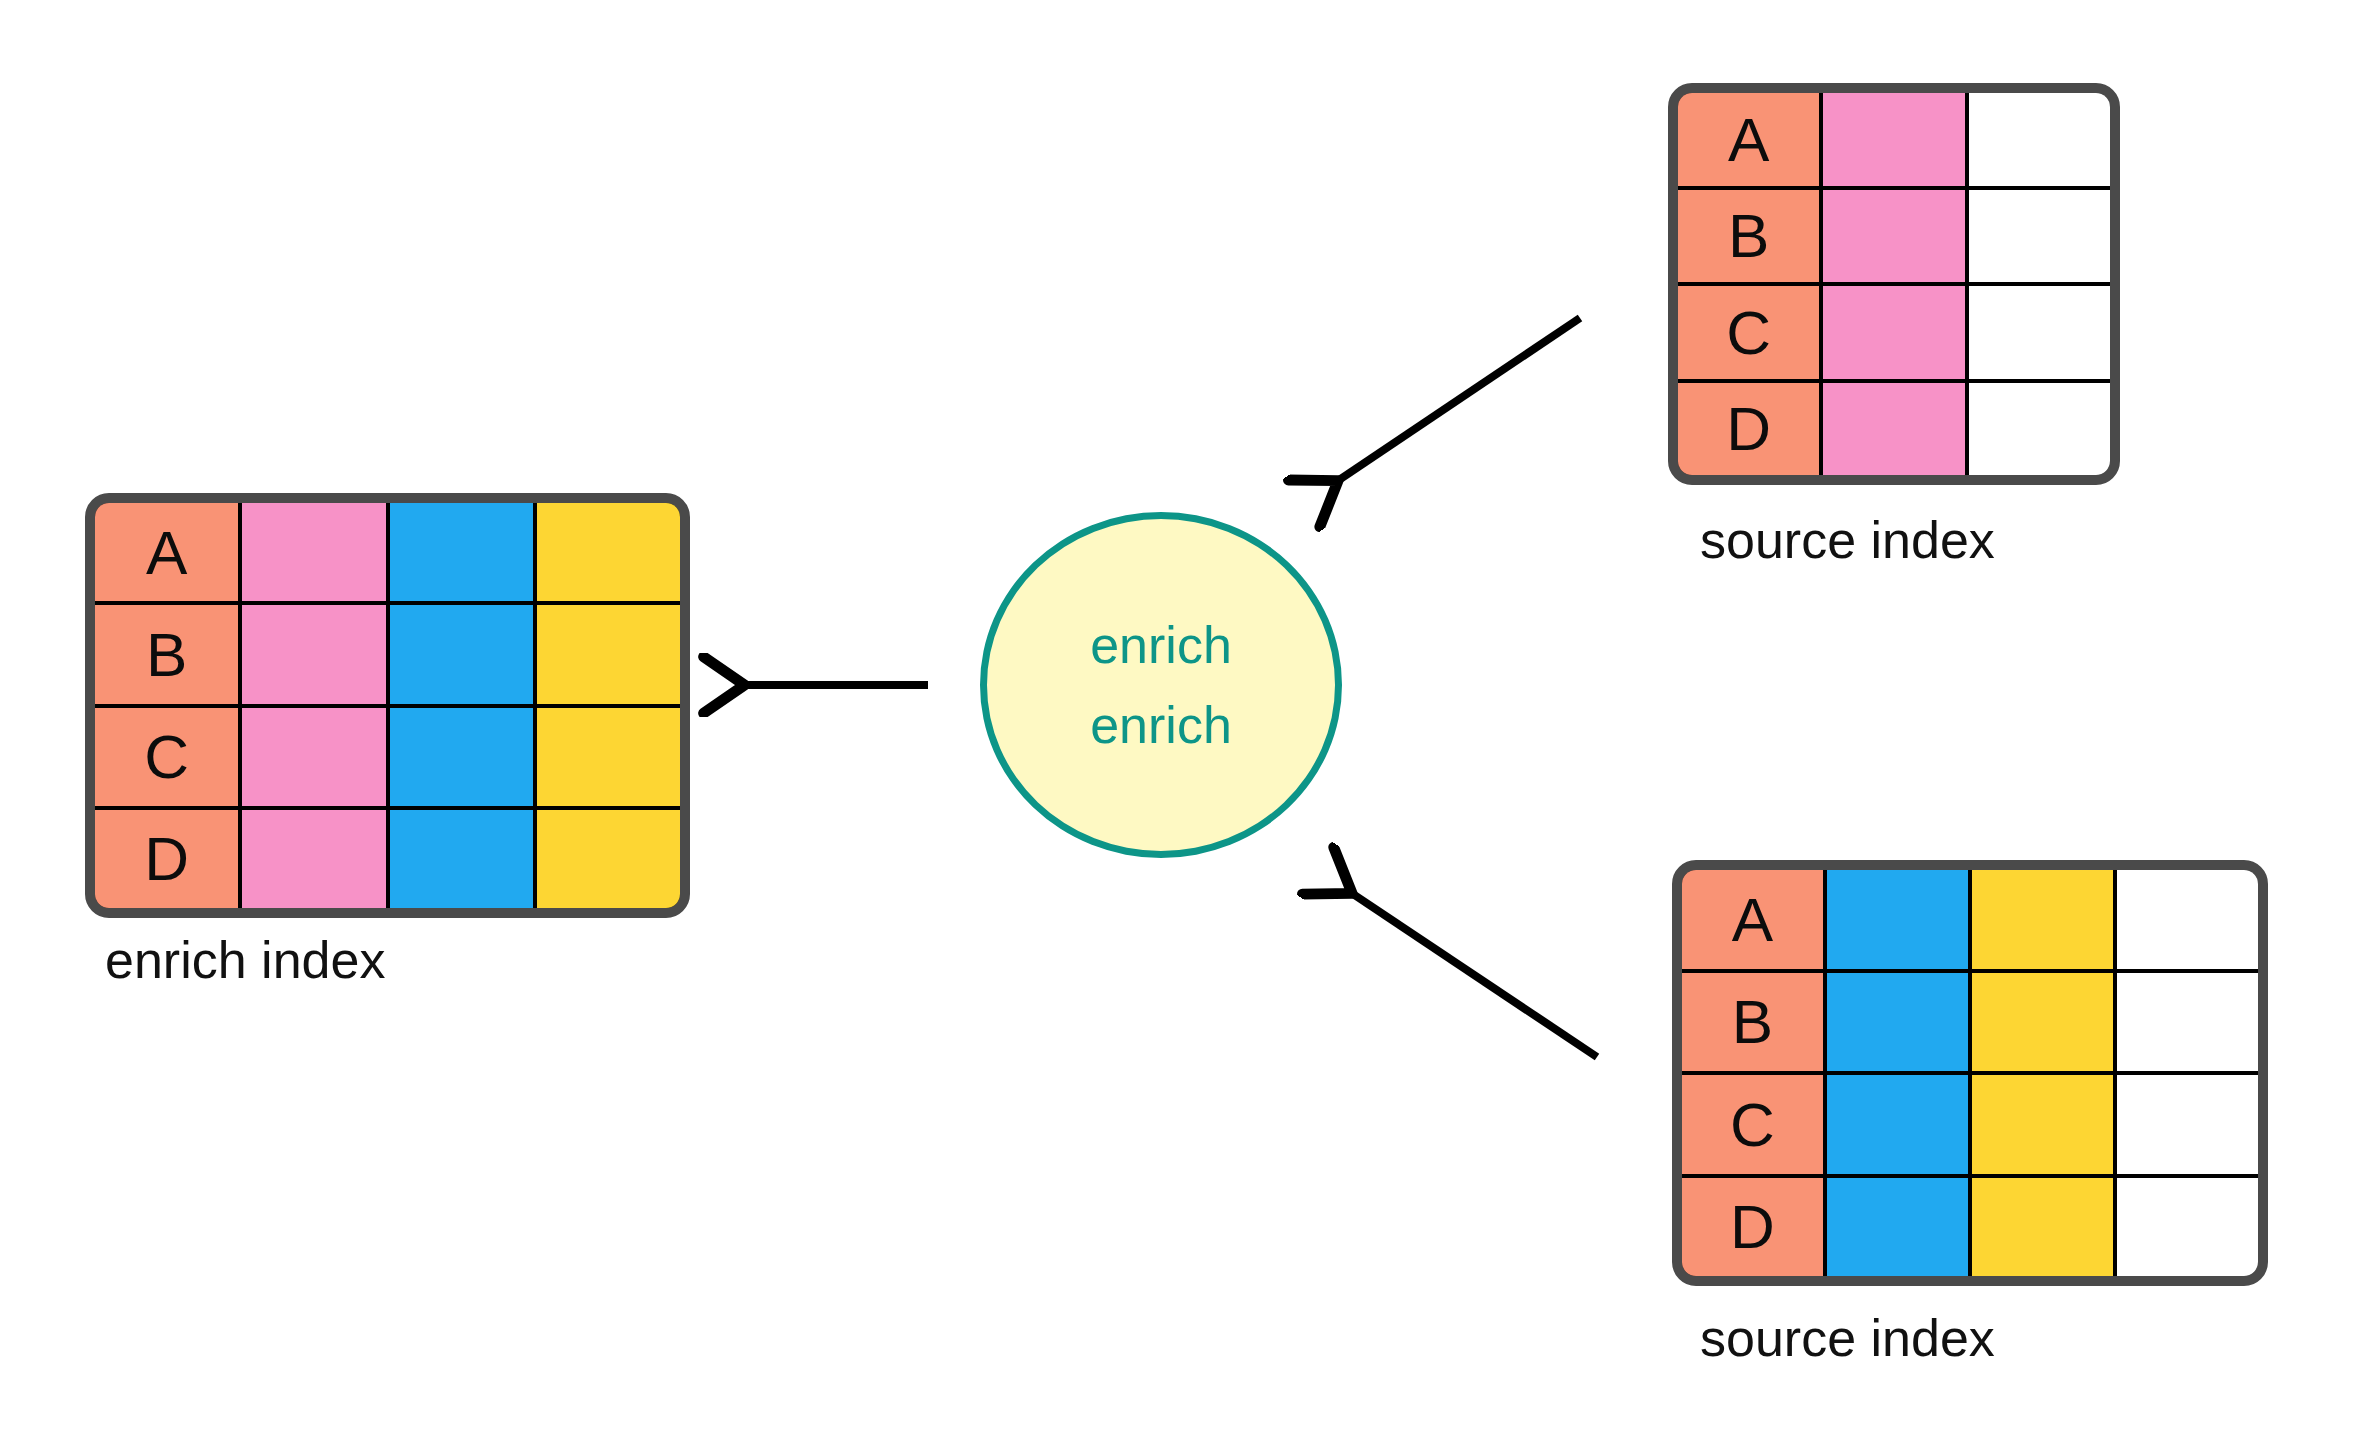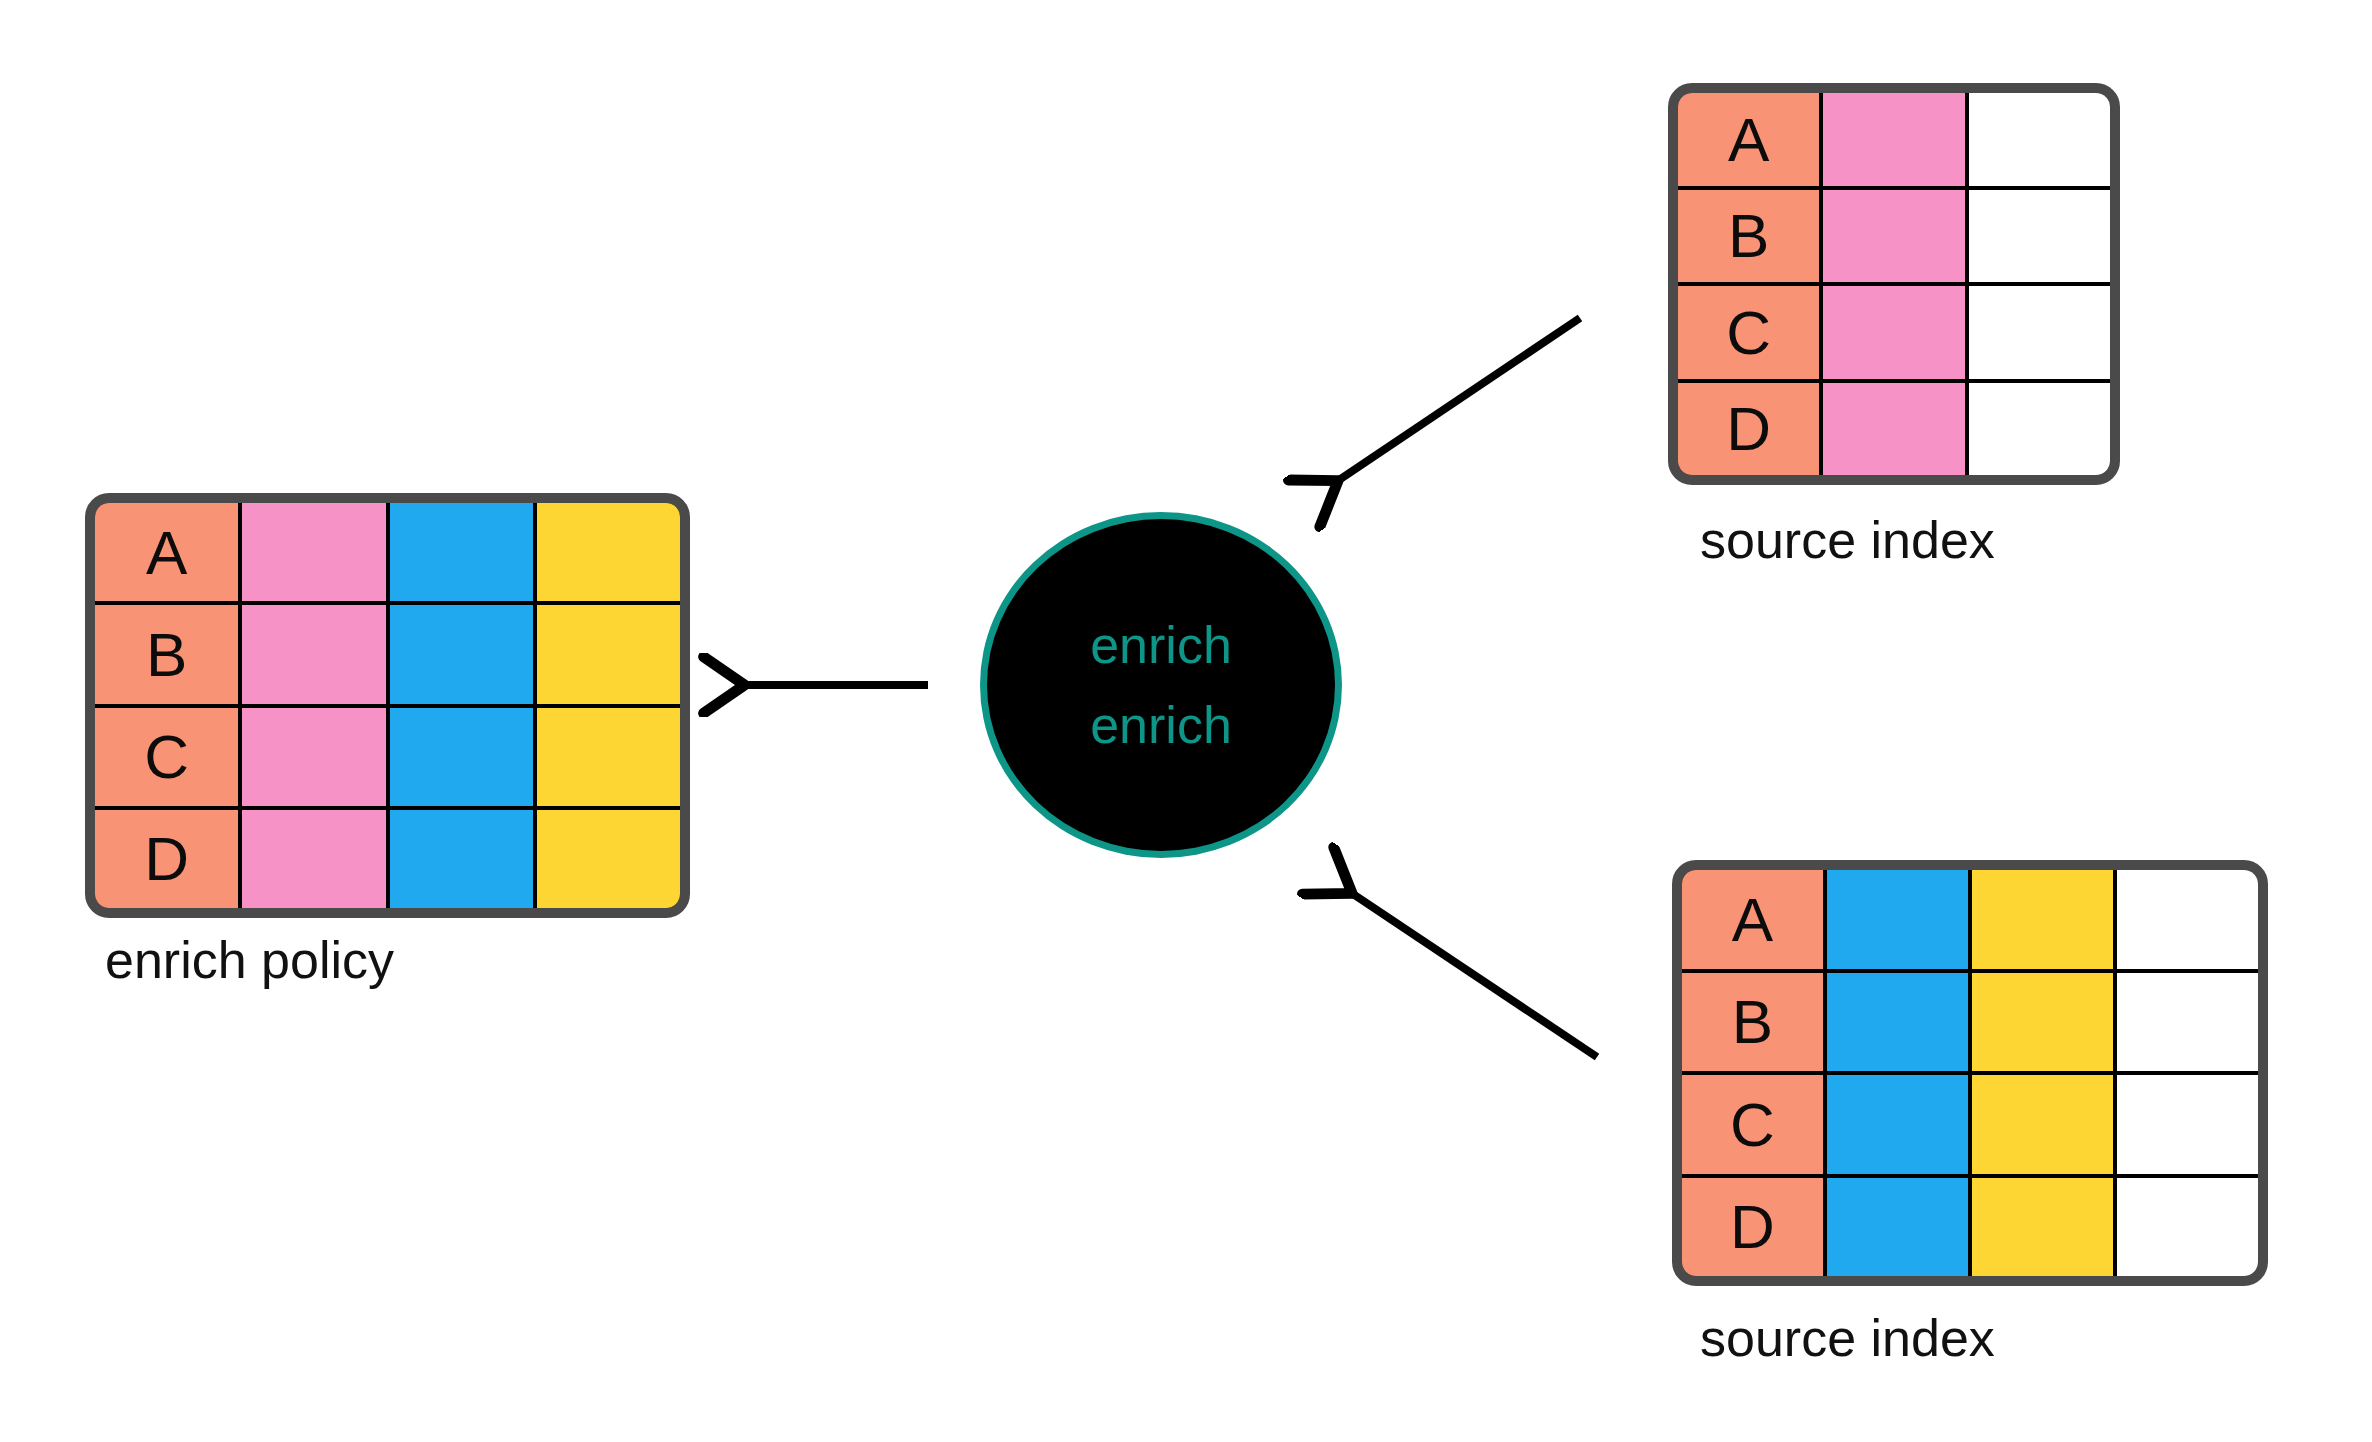--- a/index.html
+++ b/index.html
@@ -20,21 +20,21 @@
     font-size:62px; color:#0c0c0c;
   }
   .tbl-label {
     position:absolute; font-size:52px; color:#111; white-space:nowrap;
   }
   .policy {
     position:absolute; box-sizing:border-box;
     border:7px solid var(--teal,#0d9588); border-radius:50%;
     display:flex; flex-direction:column; align-items:center; justify-content:center;
     color:var(--teal,#0d9588); font-size:52px; line-height:80px; text-align:center;
-    background:#000000;
+    background:#fef9c3;
   }
 </style>
 </head>
 <body>
 
 <div class="canvas" style="--salmon: #F99375; --pink: #F792C7; --blue: #21A9F0; --yellow: #FDD633; --white: #FFFFFF; --teal: #0D9588; --border: #4A4A4A; --arrow: #000000;">
 
   <svg class="overlay" viewBox="0 0 2372 1442">
     <defs>
       <marker id="chev" viewBox="0 0 10 10" refX="2" refY="5" markerWidth="8" markerHeight="8" orient="auto-start-reverse">
@@ -57,21 +57,21 @@
       <div class="cell" style="background: rgb(253, 214, 51);"></div>
       <div class="cell" style="background: rgb(249, 147, 117);">C</div>
       <div class="cell" style="background: rgb(247, 146, 199);"></div>
       <div class="cell" style="background: rgb(33, 169, 240);"></div>
       <div class="cell" style="background: rgb(253, 214, 51);"></div>
       <div class="cell" style="background: rgb(249, 147, 117);">D</div>
       <div class="cell" style="background: rgb(247, 146, 199);"></div>
       <div class="cell" style="background: rgb(33, 169, 240);"></div>
       <div class="cell" style="background: rgb(253, 214, 51);"></div>
     </div>
-  <div class="tbl-label" style="left:105px; top:930px;">enrich policy</div>
+  <div class="tbl-label" style="left:105px; top:930px;">enrich index</div>
 
   <div class="policy" style="left:980px; top:512px; width:362px; height:346px;">
     <div>enrich</div>
     <div>enrich</div>
   </div>
 
   <div class="dtable" style="left: 1668px; top: 83px; width: 452px; height: 402px; grid-template-columns: repeat(3, 1fr); grid-template-rows: repeat(4, 1fr);">
       <div class="cell" style="background: rgb(249, 147, 117);">A</div>
       <div class="cell" style="background: rgb(247, 146, 199);"></div>
       <div class="cell" style="background: rgb(255, 255, 255);"></div>

